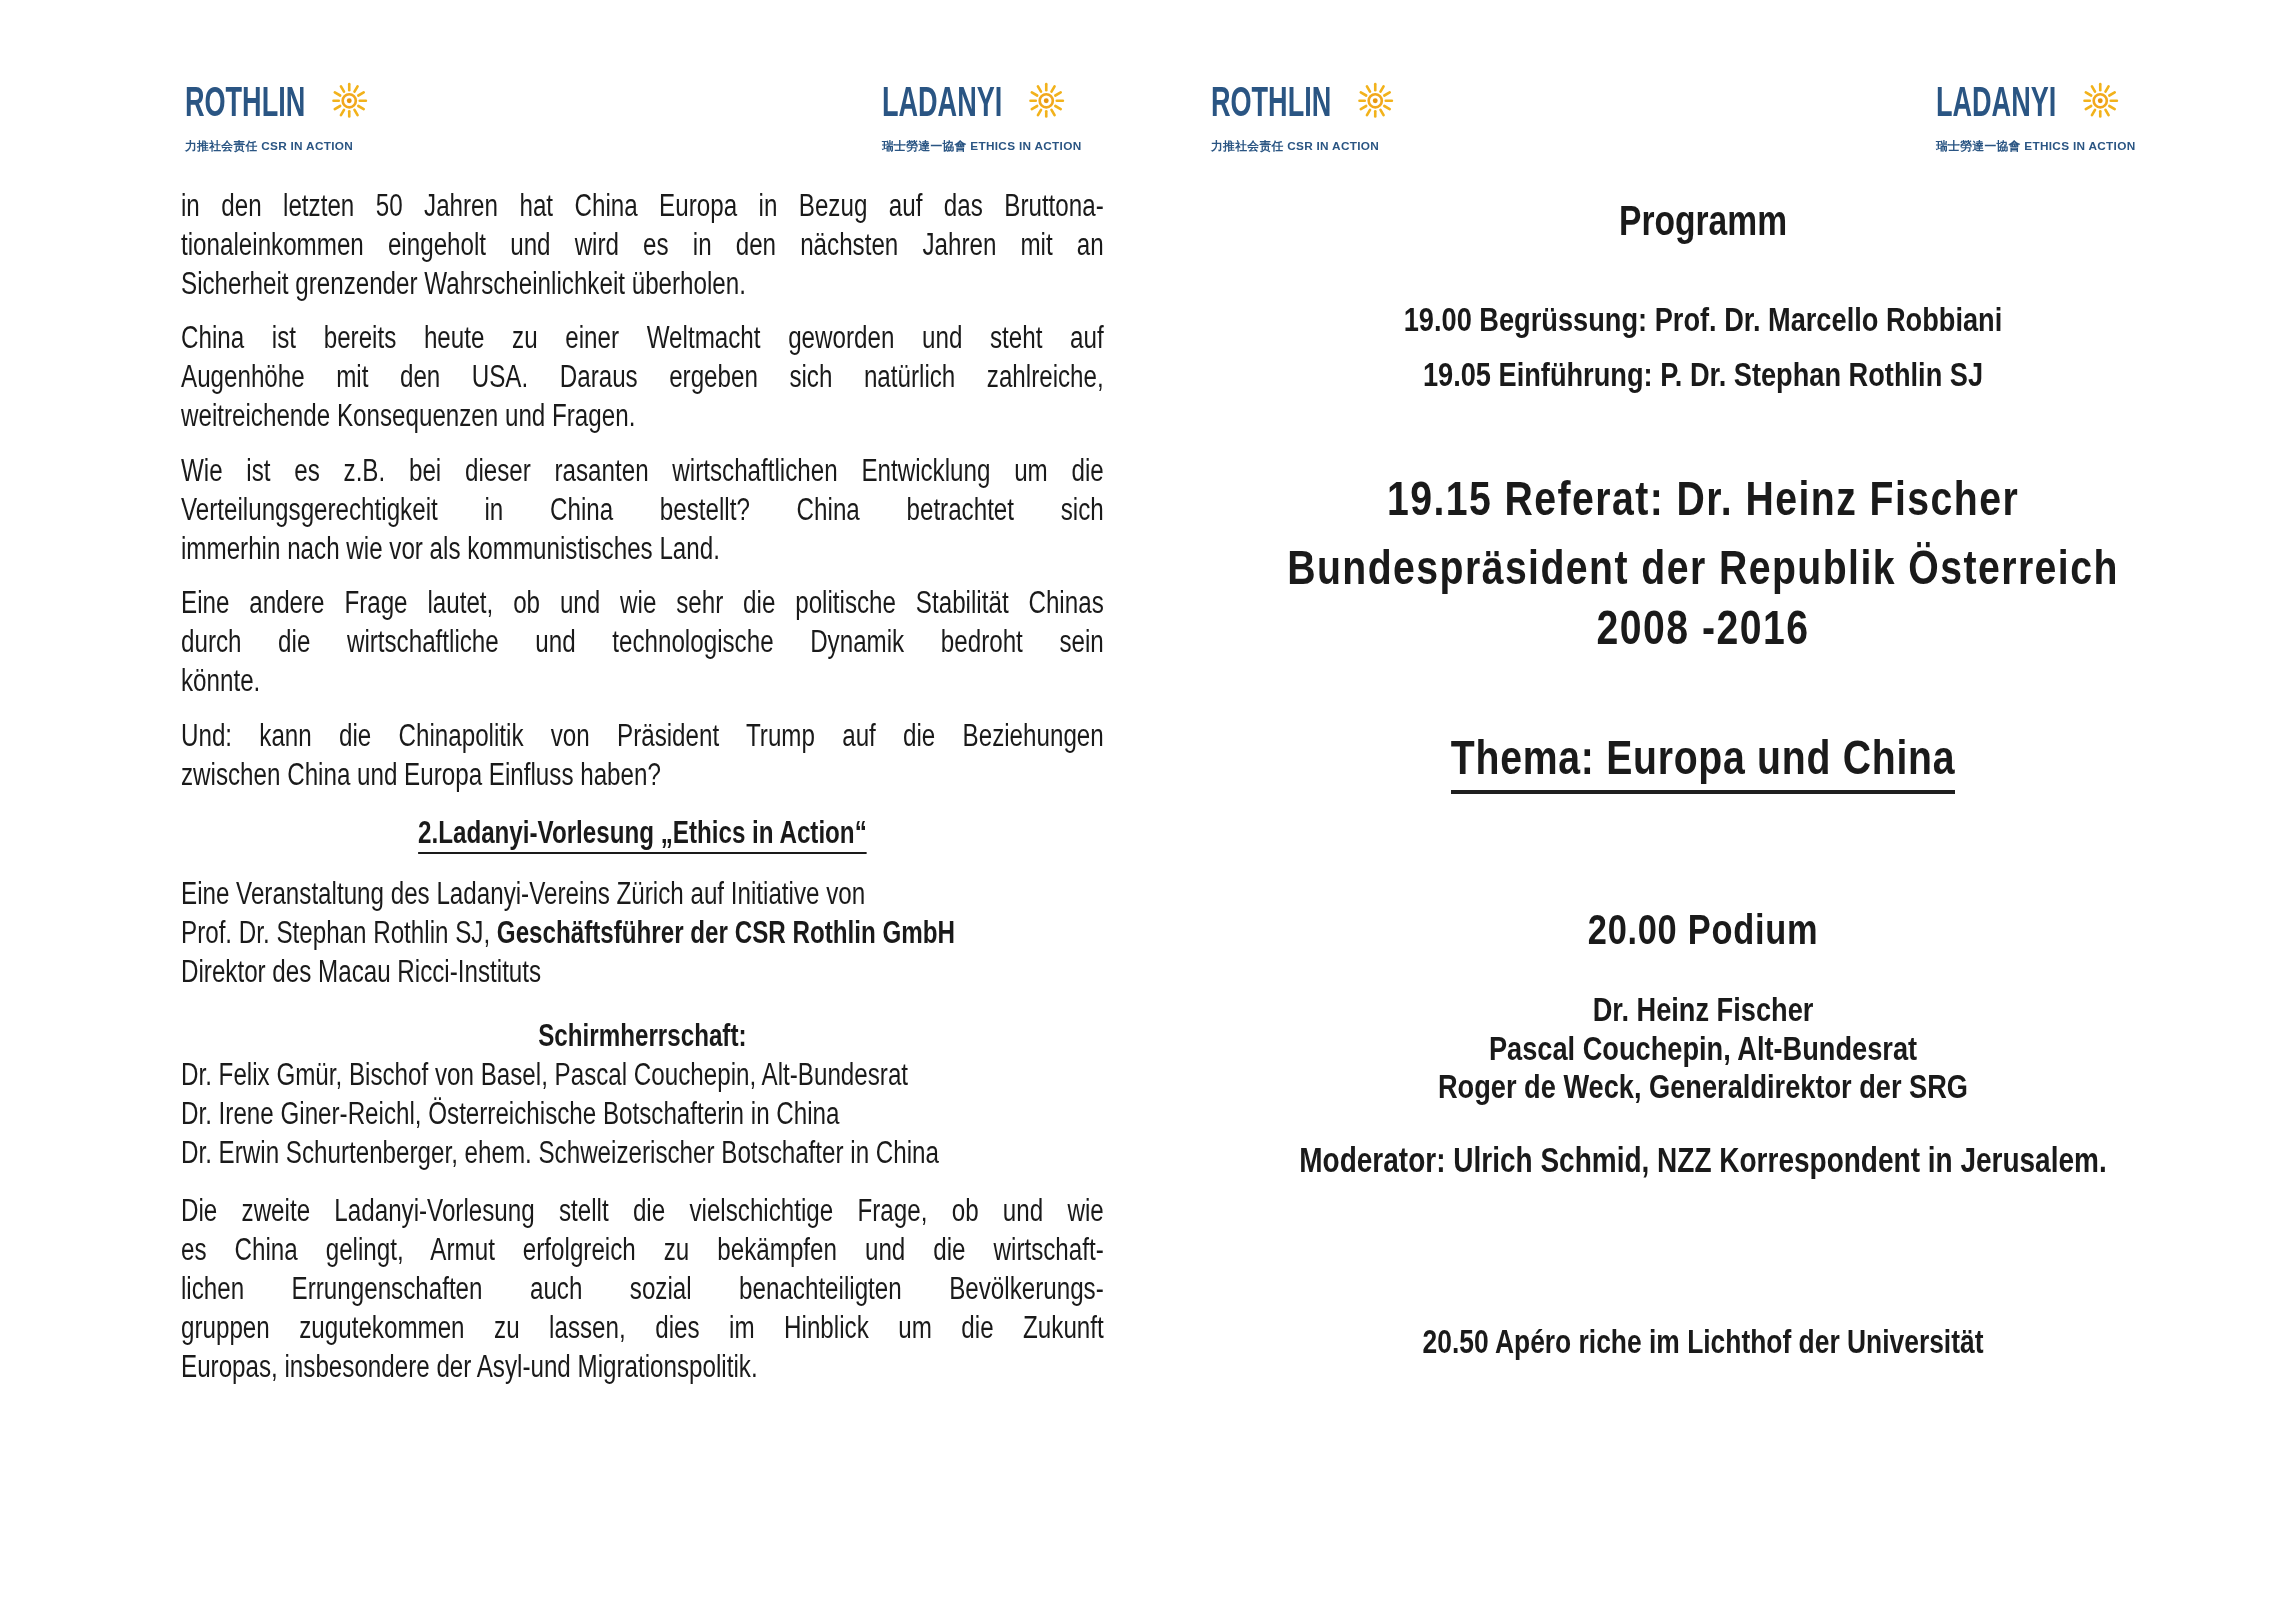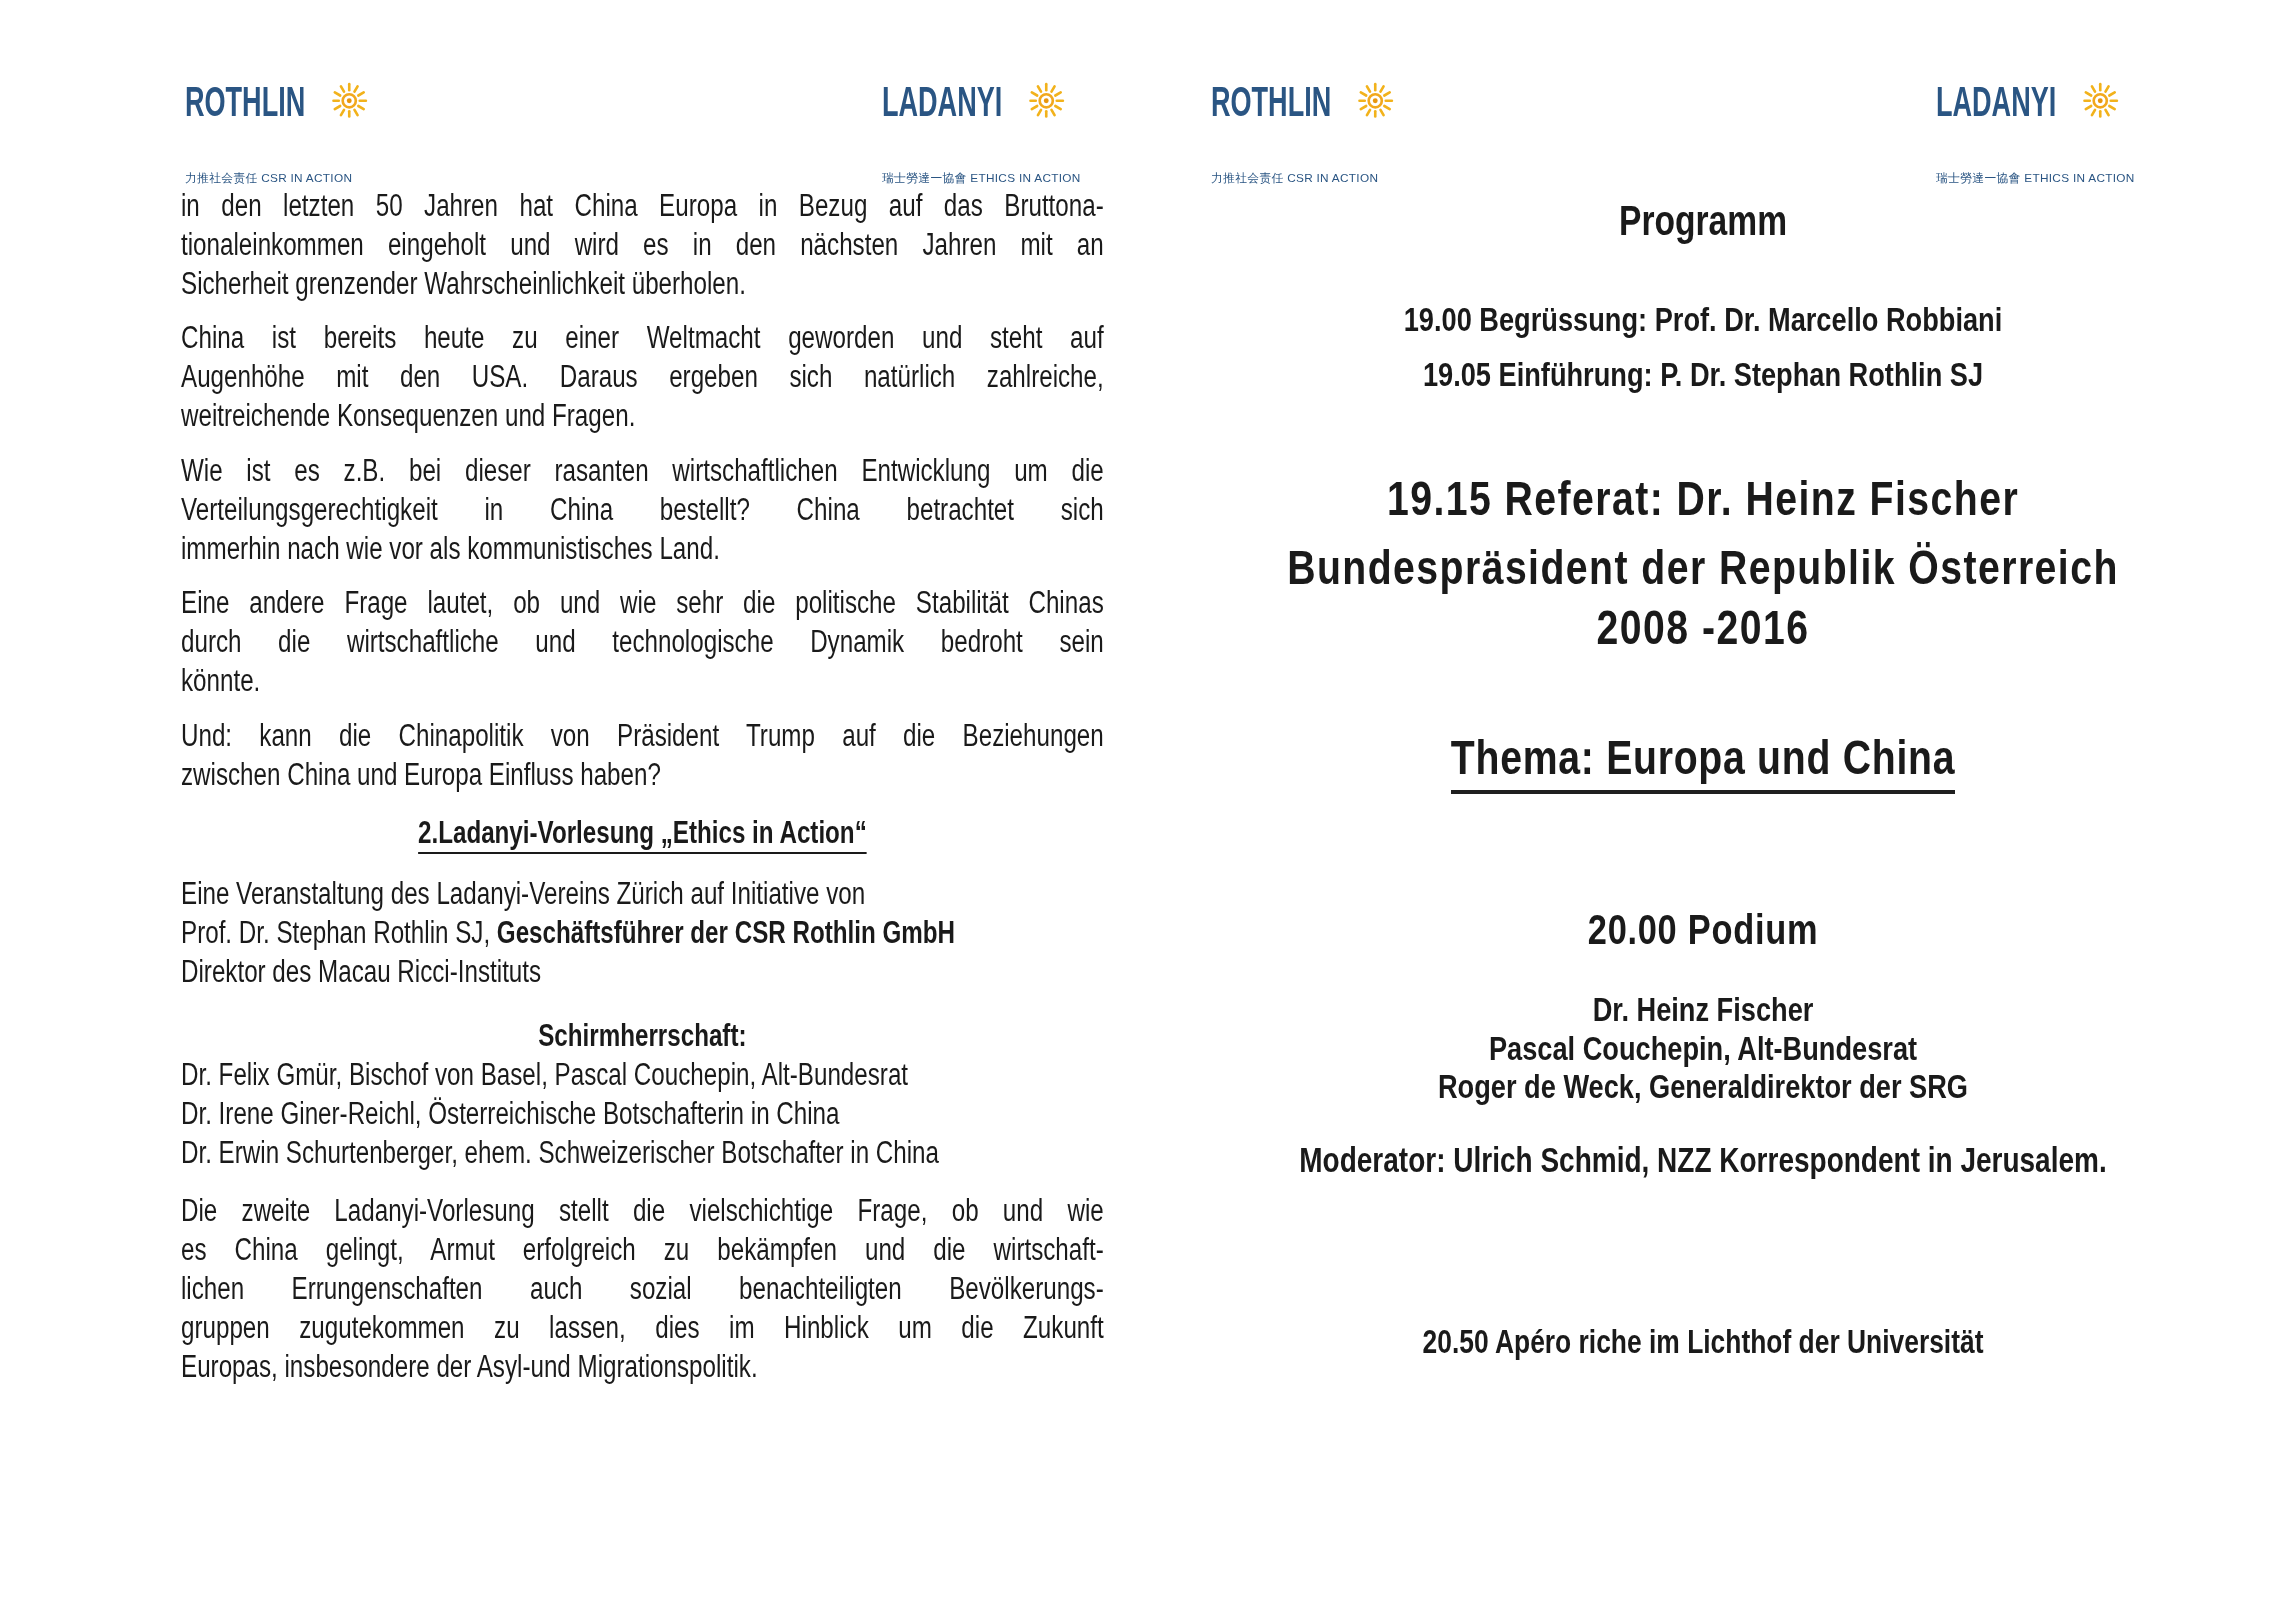--- a/index.html
+++ b/index.html
@@ -5,30 +5,30 @@
   html,body{margin:0;padding:0;}
   body{
     width:2285px;height:1615px;background:#ffffff;position:relative;
     font-family:"Liberation Sans",sans-serif;color:#1a1a1a;overflow:hidden;
   }
   .page{position:absolute;top:0;height:1615px;width:1143px;background:#fff;}
   #page-left{left:0;}
   #page-right{left:1143px;}
 
   
-  .logo{position:absolute;display:flex;flex-direction:column;gap:32px;}
+  .logo{position:absolute;display:flex;flex-direction:column;}
   .logo-row{display:flex;align-items:flex-start;height:52px;}
   .logo-name{
     font-weight:bold;color:#2a5583;font-size:33px;letter-spacing:0px;
     display:inline-block;transform:scale(0.82,1.3);transform-origin:0 85%;
     white-space:nowrap;
   }
   .logo-sun{margin-left:-1.8px;margin-top:-9px;flex:0 0 auto;}
   .logo-tagline{
-    font-size:11.8px;font-weight:normal;color:#2a5583;letter-spacing:0.3px;
+    font-size:11.8px;font-weight:bold;color:#2a5583;letter-spacing:0.3px;
     margin-top:0px;white-space:nowrap;
   }
 
   
   .condense-left{
     position:absolute;left:181px;top:186px;width:1183px;
     transform:scaleX(0.78);transform-origin:0 0;
     font-size:31px;line-height:39px;
   }
   .para{margin:0 0 15.4px 0;}

